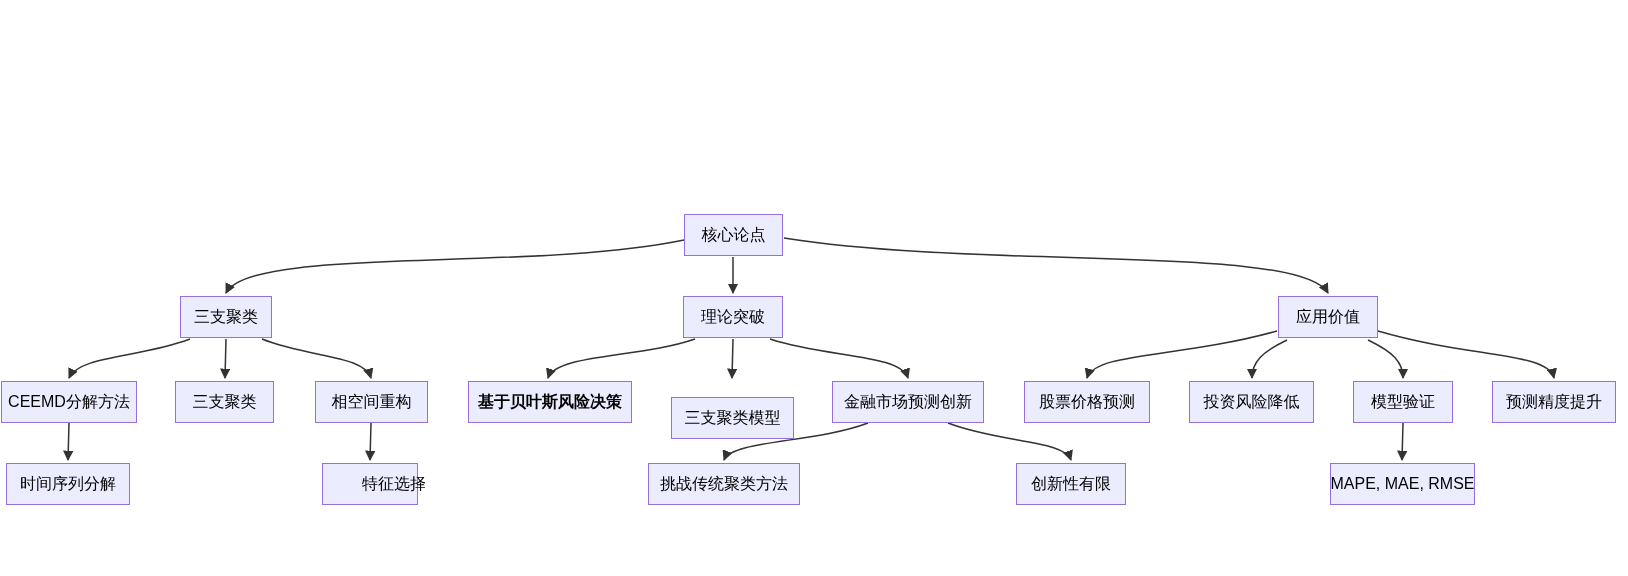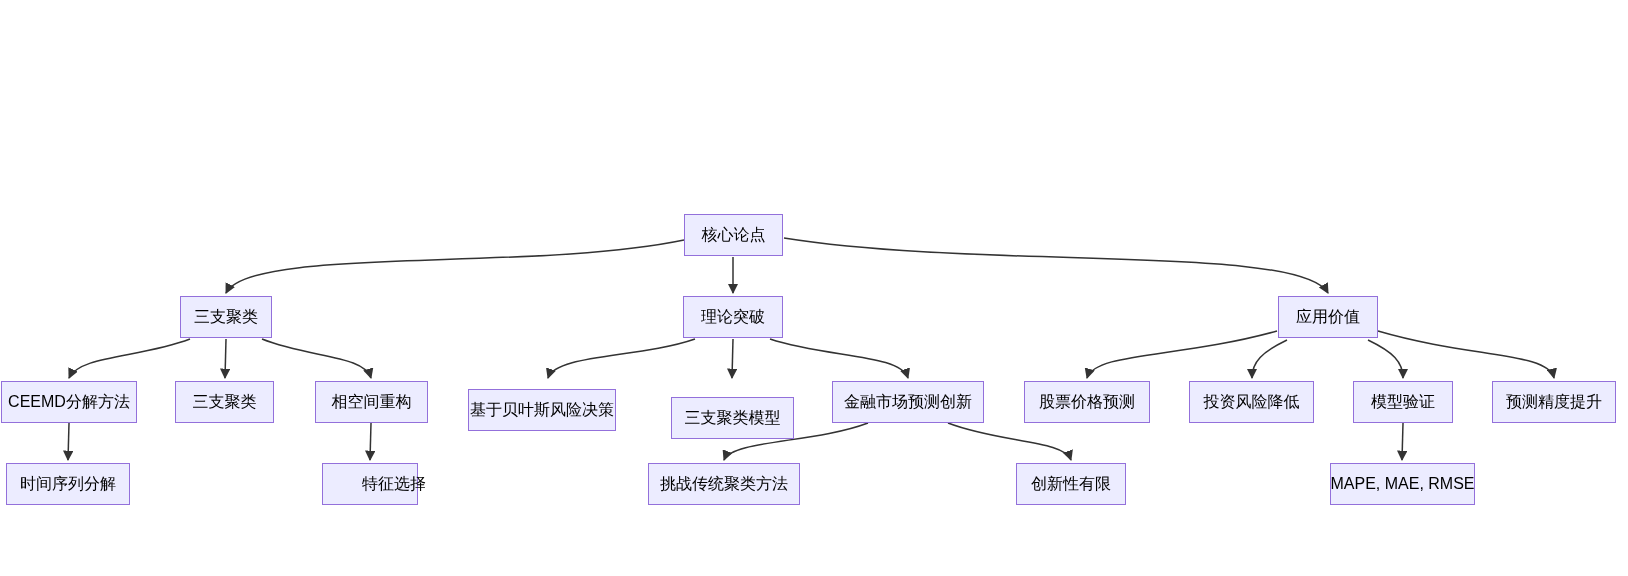--- a/index.html
+++ b/index.html
@@ -82,21 +82,21 @@
 
   <div class="node" style="left:684px; top:214px; width:99px;">核心论点</div>
 
   <div class="node" style="left:180px; top:296px; width:92px;">三支聚类</div>
   <div class="node" style="left:683px; top:296px; width:100px;">理论突破</div>
   <div class="node" style="left:1278px; top:296px; width:100px;">应用价值</div>
 
   <div class="node" style="left:1px; top:381px; width:136px;">CEEMD分解方法</div>
   <div class="node" style="left:175px; top:381px; width:99px;">三支聚类</div>
   <div class="node" style="left:315px; top:381px; width:113px;">相空间重构</div>
-  <div class="node" style="left:468px; top:389px; width:148px;">基于贝叶斯风险决策</div>
+  <div class="node" style="left:468px; top:381px; width:164px;font-weight:bold;">基于贝叶斯风险决策</div>
   <div class="node" style="left:671px; top:381px; width:123px;margin-top:16px;">三支聚类模型</div>
   <div class="node" style="left:832px; top:381px; width:152px;">金融市场预测创新</div>
   <div class="node" style="left:1024px; top:381px; width:126px;">股票价格预测</div>
   <div class="node" style="left:1189px; top:381px; width:125px;">投资风险降低</div>
   <div class="node" style="left:1353px; top:381px; width:100px;">模型验证</div>
   <div class="node" style="left:1492px; top:381px; width:124px;">预测精度提升</div>
 
   <div class="node" style="left:6px; top:463px; width:124px;">时间序列分解</div>
   <div class="node" style="left:322px; top:463px; width:96px;padding-left:48px;">特征选择</div>
   <div class="node" style="left:648px; top:463px; width:152px;">挑战传统聚类方法</div>

